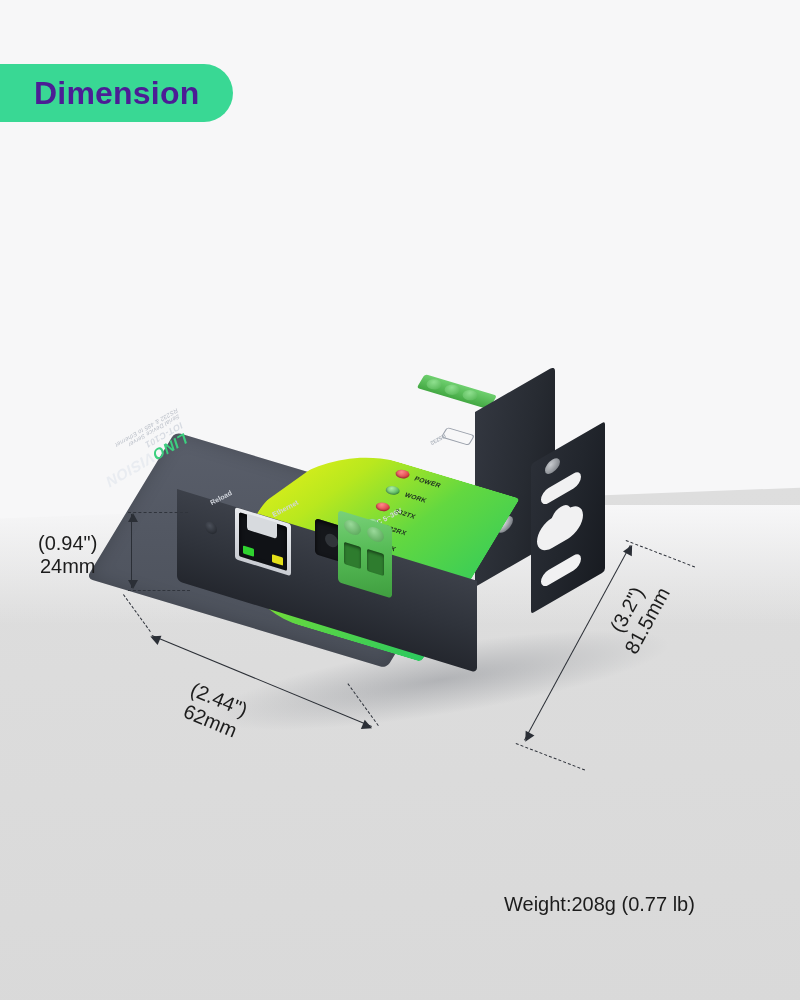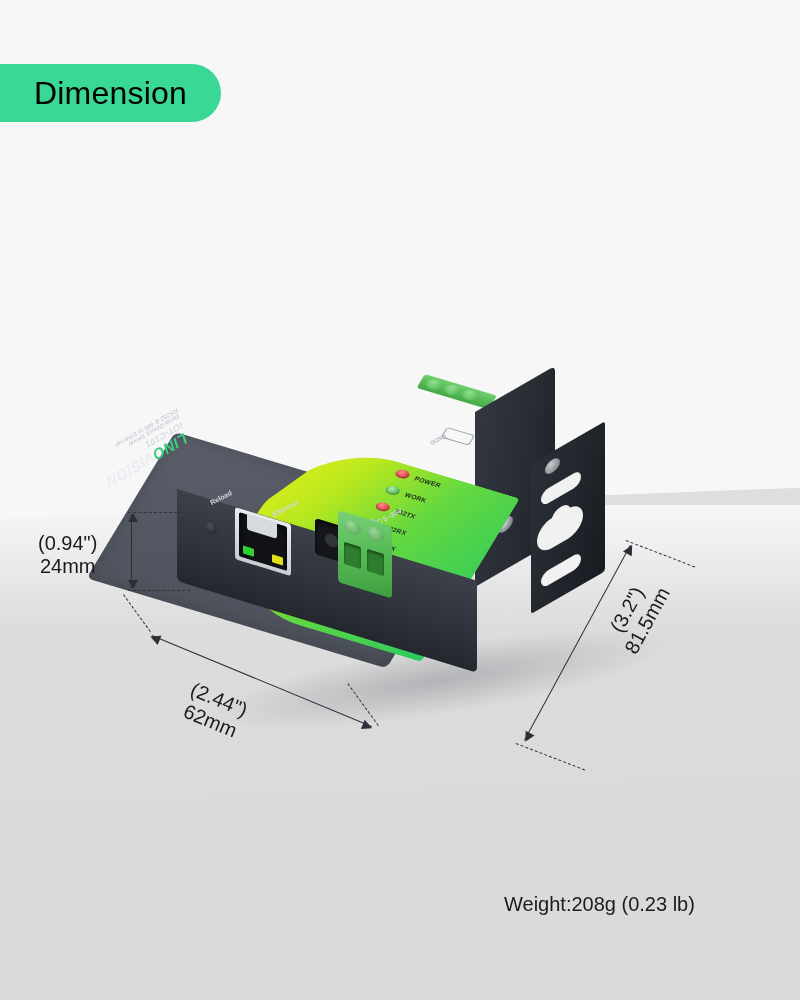--- a/index.html
+++ b/index.html
@@ -23,21 +23,21 @@
     pointer-events:none;
   }
 
   
   .pill{
     position:absolute;left:-40px;top:64px;height:58px;
     padding:0 34px 0 74px;border-radius:0 29px 29px 0;
     background:#39d894;display:flex;align-items:center;
   }
   .pill-label{
-    color:#000000;font-size:32px;font-weight:normal;letter-spacing:.2px;
+    color:#4c1d95;font-size:32px;font-weight:bold;letter-spacing:.2px;
     white-space:nowrap;line-height:1;
   }
 
   
   .device{position:absolute;left:175px;top:372px;width:520px;height:330px;}
 
   
   .top-face{
     position:absolute;left:0px;top:60px;width:300px;height:170px;
     background:linear-gradient(160deg,#5a5f6b 0%,#535863 40%,#4a4f59 100%);
@@ -319,15 +319,15 @@
   </div>
 
   <div class="dash-d" style="left:626px;top:540px;width:74px;transform:rotate(21deg);"></div>
   <div class="dash-d" style="left:516px;top:743px;width:74px;transform:rotate(21deg);"></div>
   <div class="arrow-d" style="left:524px;top:740px;width:222px;transform:rotate(-61.5deg);"></div>
   <div class="ann center" style="left:600px;top:636px;transform:rotate(-61.5deg);transform-origin:0 0;">
     <div>(3.2")</div>
     <div>81.5mm</div>
   </div>
 
-  <div class="weight">Weight:208g (0.23 lb)</div>
+  <div class="weight">Weight:208g (0.77 lb)</div>
 
 </div>
 
 </body></html>

